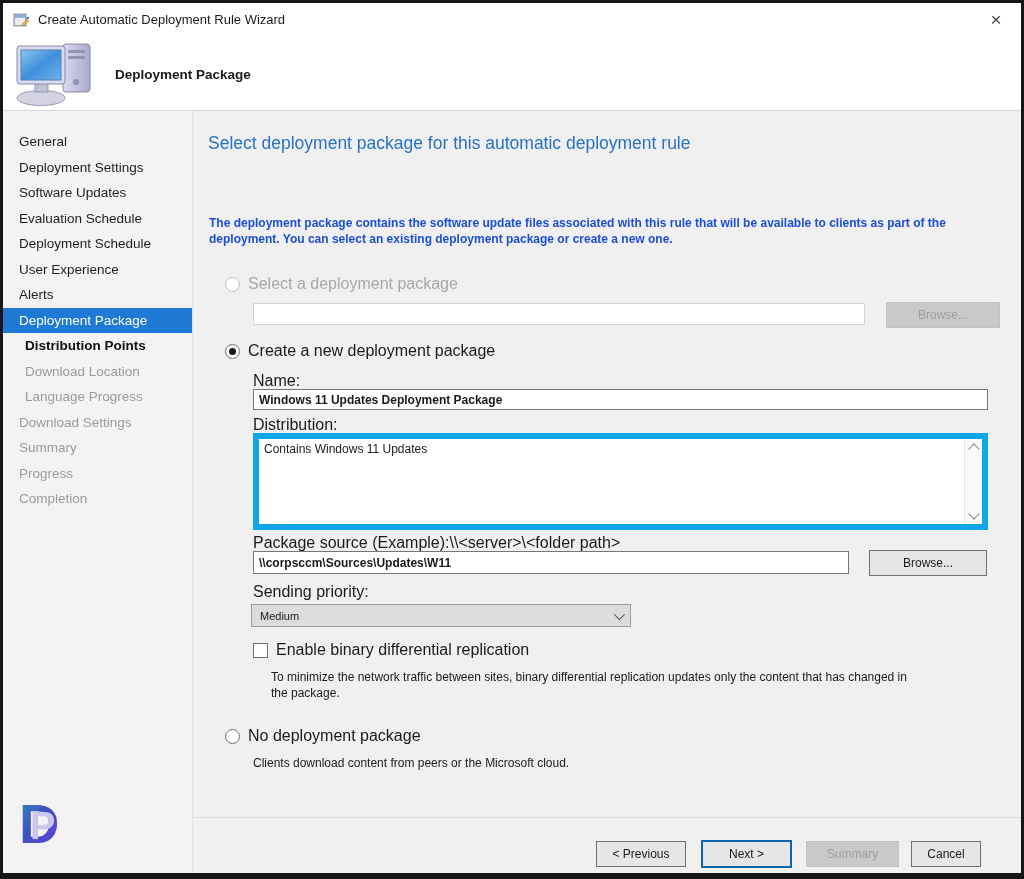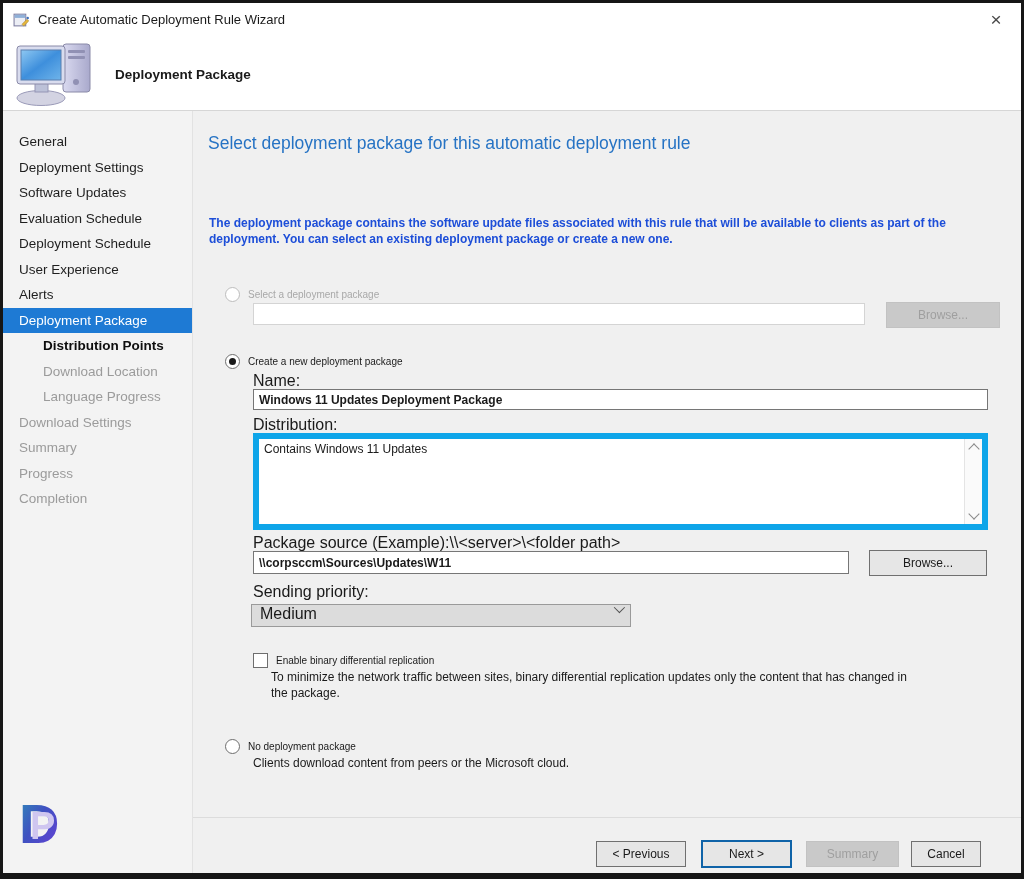--- a/index.html
+++ b/index.html
@@ -10,47 +10,47 @@
   .titlebar .ttext{font-size:13px;color:#1a1a1a;flex:1 1 auto;}
   .close{width:30px;text-align:center;font-size:19px;color:#4a4a4a;cursor:default;line-height:30px;}
   
   .header{position:absolute;left:0;top:33px;right:0;height:74px;background:#fff;border-bottom:1px solid #d6d6d6;}
   .header .cicon{position:absolute;left:8px;top:2px;}
   .header .ptitle{position:absolute;left:112px;top:31px;font-size:13.5px;font-weight:700;color:#1a1a1a;}
   
   .body{position:absolute;left:0;top:108px;right:0;bottom:0;background:#f0f0f0;}
   .nav{position:absolute;left:0;top:0;width:190px;bottom:0;background:#f3f3f3;border-right:1px solid #e2e2e2;padding-top:18px;box-sizing:border-box;}
   .nav-item{height:25.5px;line-height:25.5px;padding-left:16px;font-size:13.5px;color:#1f1f1f;white-space:nowrap;}
-  .nav-item.sub{padding-left:40px;}
+  .nav-item.sub{padding-left:22px;}
   .nav-item.dim{color:#9b9b9b;}
   .nav-item.bold{font-weight:700;color:#0e0e0e;}
   .nav-item.sel{background:#1e7ad4;color:#fff;}
   .logo{position:absolute;left:16px;top:682px;}
   
   .main{position:absolute;left:190px;top:0;right:0;bottom:0;}
   .h1{position:absolute;left:15px;top:22px;font-size:17.5px;color:#2673c4;}
   .intro{position:absolute;left:16px;top:104px;width:784px;font-size:12px;line-height:16px;color:#1d4ed8;font-weight:bold;}
-  .row{position:absolute;display:flex;align-items:center;gap:8px;font-size:10px;color:#1a1a1a;margin-top:12px;}
+  .row{position:absolute;display:flex;align-items:center;gap:8px;font-size:16px;color:#1a1a1a;}
   .radio{width:15px;height:15px;border:1px solid #6e6e6e;border-radius:50%;background:#fff;box-sizing:border-box;position:relative;flex:0 0 auto;}
   .radio.on::after{content:"";position:absolute;left:3px;top:3px;width:7px;height:7px;border-radius:50%;background:#1a1a1a;}
   .radio.dis{border-color:#bdbdbd;}
   .graytext{color:#a8a8a8;}
   .lbl{position:absolute;font-size:16px;color:#1a1a1a;}
   .tbox{position:absolute;background:#fff;border:1px solid #767676;box-sizing:border-box;font-size:12px;color:#1a1a1a;padding:2px 5px;font-family:"Liberation Sans","DejaVu Sans",sans-serif;font-weight:bold;}
   .tbox.dis{border-color:#d4d4d4;}
   .btn{position:absolute;background:#e6e6e6;border:1px solid #707070;box-sizing:border-box;font-size:12px;color:#1a1a1a;text-align:center;display:flex;align-items:center;justify-content:center;font-family:"Liberation Sans","DejaVu Sans",sans-serif;}
   .btn.dis{background:#c9c9c9;border-color:#c2c2c2;color:#9f9f9f;}
   .btn.def{border:2px solid #0f63a8;}
   .descbox{position:absolute;background:#fff;border:6px solid #0ea5e9;box-sizing:border-box;}
   .desctext{position:absolute;left:5px;top:3px;right:20px;font-size:12px;color:#1a1a1a;}
   .vscroll{position:absolute;right:0;top:0;bottom:0;width:17px;background:#fafafa;border-left:1px solid #e4e4e4;}
   .arr{position:absolute;left:5px;width:7px;height:7px;border-right:1.4px solid #8a8a8a;border-bottom:1.4px solid #8a8a8a;}
   .arr.up{top:6px;transform:rotate(-135deg);}
   .arr.dn{bottom:6px;transform:rotate(45deg);}
-  .dd{position:absolute;background:#dcdcdc;border:1px solid #9a9a9a;box-sizing:border-box;font-size:16px;color:#1a1a1a;display:flex;align-items:flex-start;padding:0 8px;}
+  .dd{position:absolute;background:#dcdcdc;border:1px solid #9a9a9a;box-sizing:border-box;font-size:11px;color:#1a1a1a;display:flex;align-items:center;padding:0 8px;}
   .dd .chev{margin-left:auto;width:7px;height:7px;border-right:1.5px solid #505050;border-bottom:1.5px solid #505050;transform:rotate(45deg) translateY(-2px);}
   .cb{width:15px;height:15px;background:#fff;border:1px solid #6e6e6e;box-sizing:border-box;flex:0 0 auto;}
   .help{position:absolute;font-size:12px;line-height:16px;color:#1a1a1a;}
   .sep{position:absolute;left:0;right:0;top:706px;height:1px;background:#dcdcdc;}
 </style>
 </head>
 <body>
 
 <div class="window">
 

